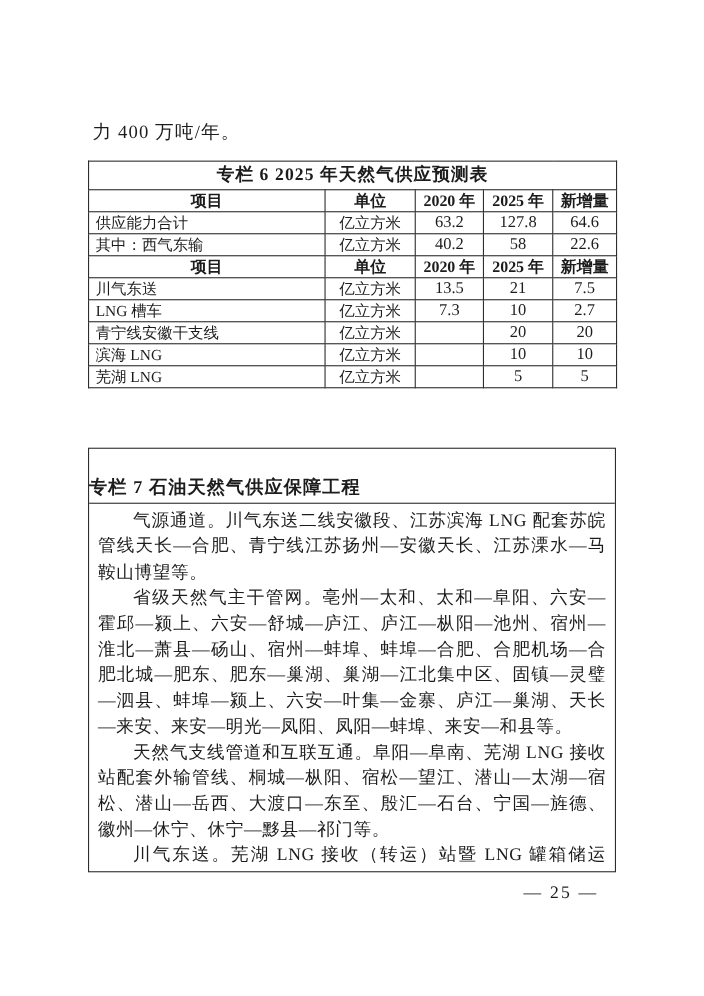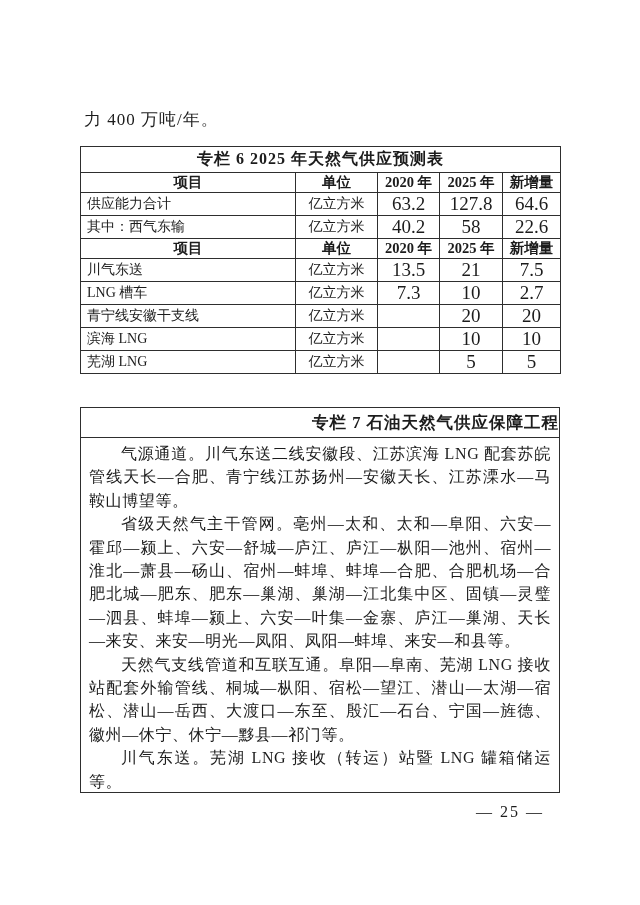--- a/index.html
+++ b/index.html
@@ -31,34 +31,35 @@
     font-size: 14px; text-align: center; font-weight: normal;
     overflow: hidden; white-space: nowrap;
   }
   .t6 tr { height: 20px; }
   .t6 tr.title-row { height: 26px; }
   .t6 tr.title-row td {
     font-size: 16px; font-weight: bold; letter-spacing: 1px; margin-left: 32px;
   }
   .t6 th { font-weight: bold; font-size: 14.5px; }
   .t6 td.item { text-align: left; padding-left: 6px; }
-  .t6 td.num { font-size: 19px; }
+  .t6 td.num { font-size: 15px; }
 
   
   .b7 {
     position: absolute; left: 80px; top: 407px;
     width: 480px; height: 386px;
     border: 1px solid #2e2e2e;
     overflow: hidden;
   }
   .b7-title {
     height: 30px; line-height: 30px;
-    text-align: right; font-weight: bold;
+    text-align: left; font-weight: bold;
     font-size: 16.5px; letter-spacing: 1px;
     border-bottom: 1px solid #2e2e2e;
+    margin-top: 20px;
   }
   .b7-body {
     padding: 4px 8px 0 8px;
     font-size: 16px; line-height: 23.4px;
     letter-spacing: 0.6px;
     text-align: justify;
   }
   .b7-body p { margin: 0; text-indent: 2em; }
   .b7-body .lead { font-weight: normal; }
 

